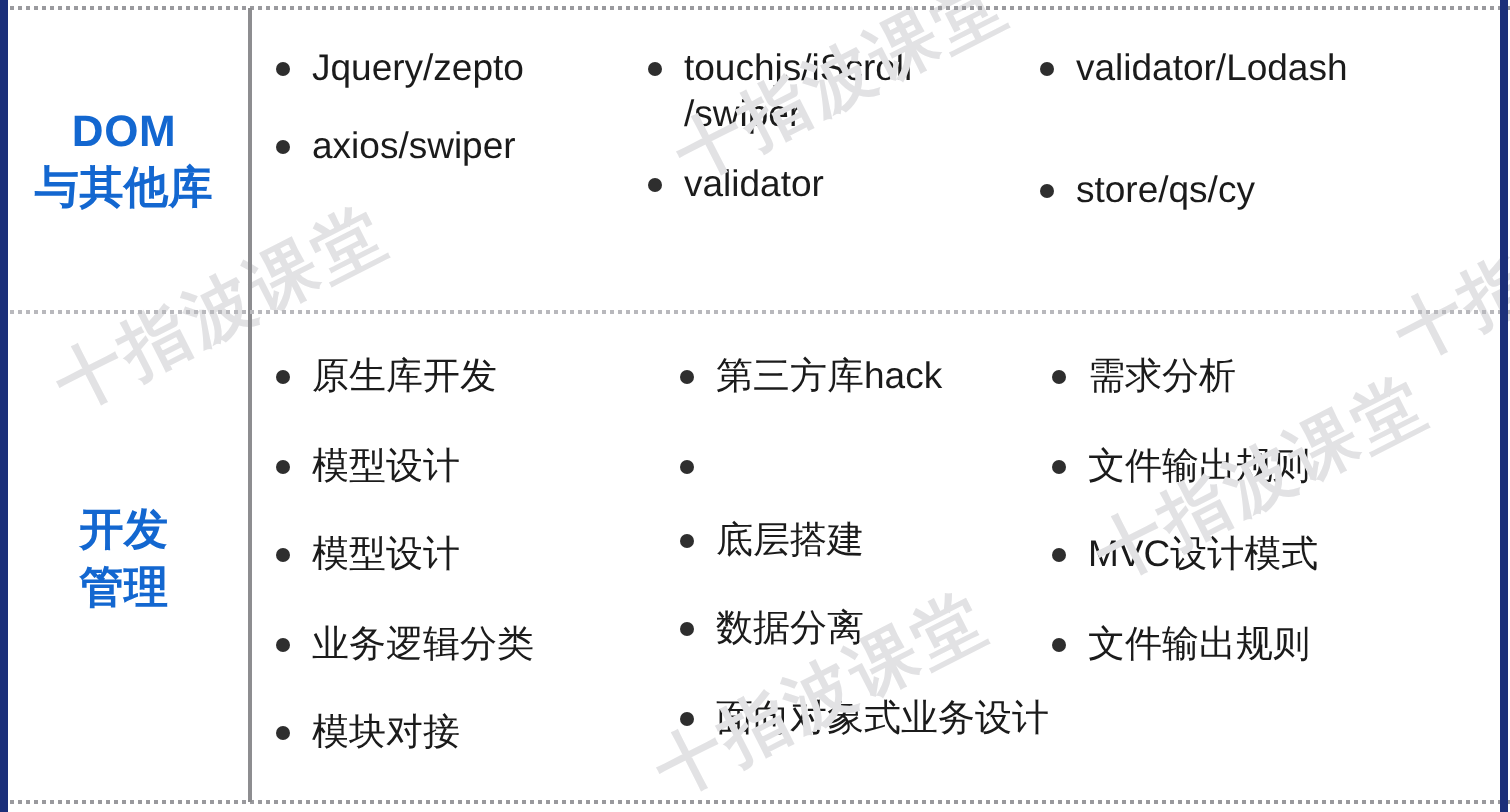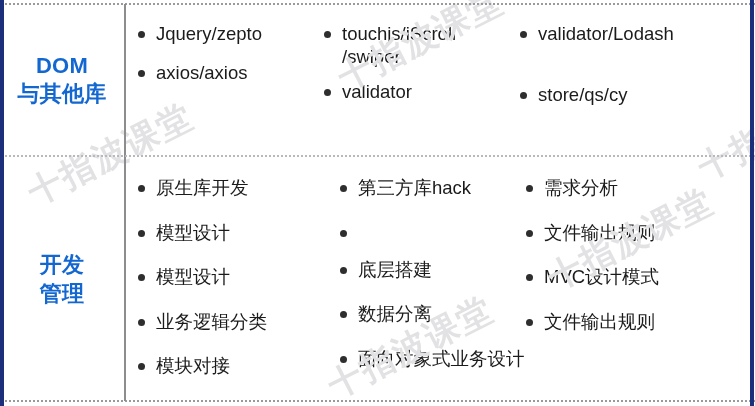--- a/index.html
+++ b/index.html
@@ -194,21 +194,21 @@
     </div>
     <div class="content-cell">
 
       <div class="bullet-col c0">
         <div class="bullet-item">
           <span class="bullet-dot"></span>
           <span class="bullet-text">Jquery/zepto</span>
         </div>
         <div class="bullet-item" style="margin-top:16px;">
           <span class="bullet-dot"></span>
-          <span class="bullet-text">axios/axios</span>
+          <span class="bullet-text">axios/swiper</span>
         </div>
       </div>
 
       <div class="bullet-col c1">
         <div class="bullet-item">
           <span class="bullet-dot"></span>
           <span class="bullet-text">touchjs/iScroll
 /swiper</span>
         </div>
         <div class="bullet-item" style="margin-top:7px;">

